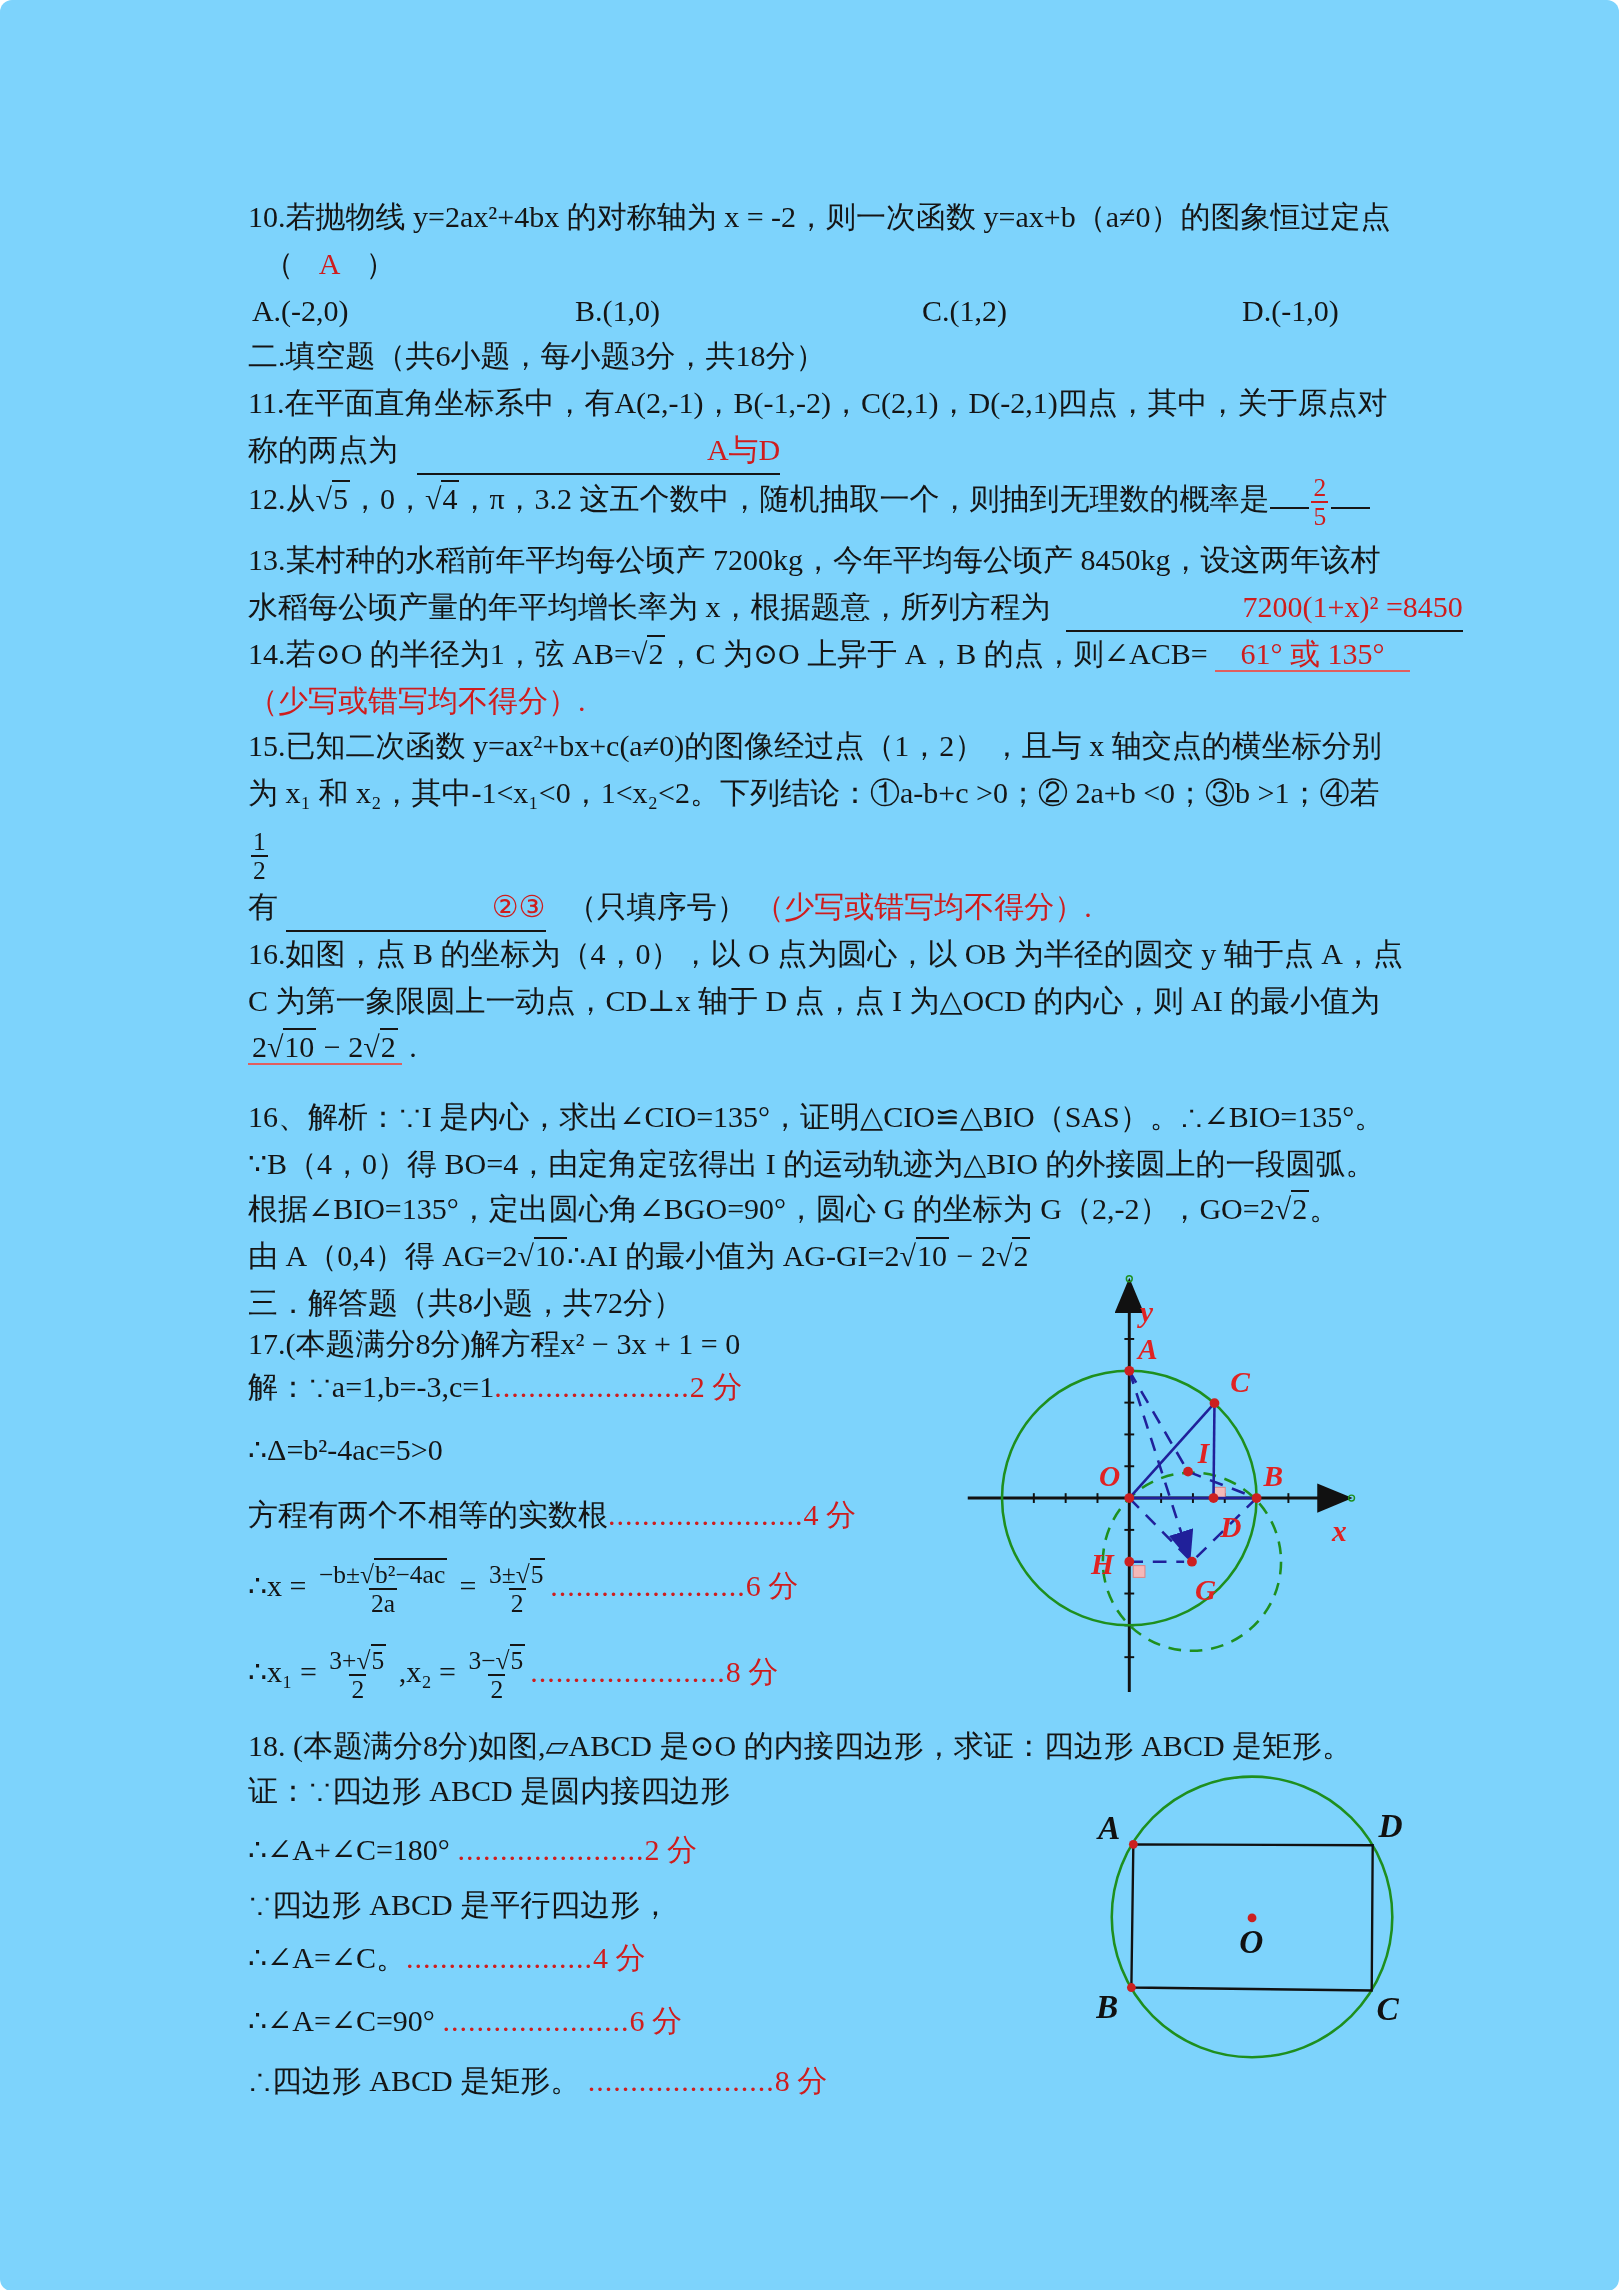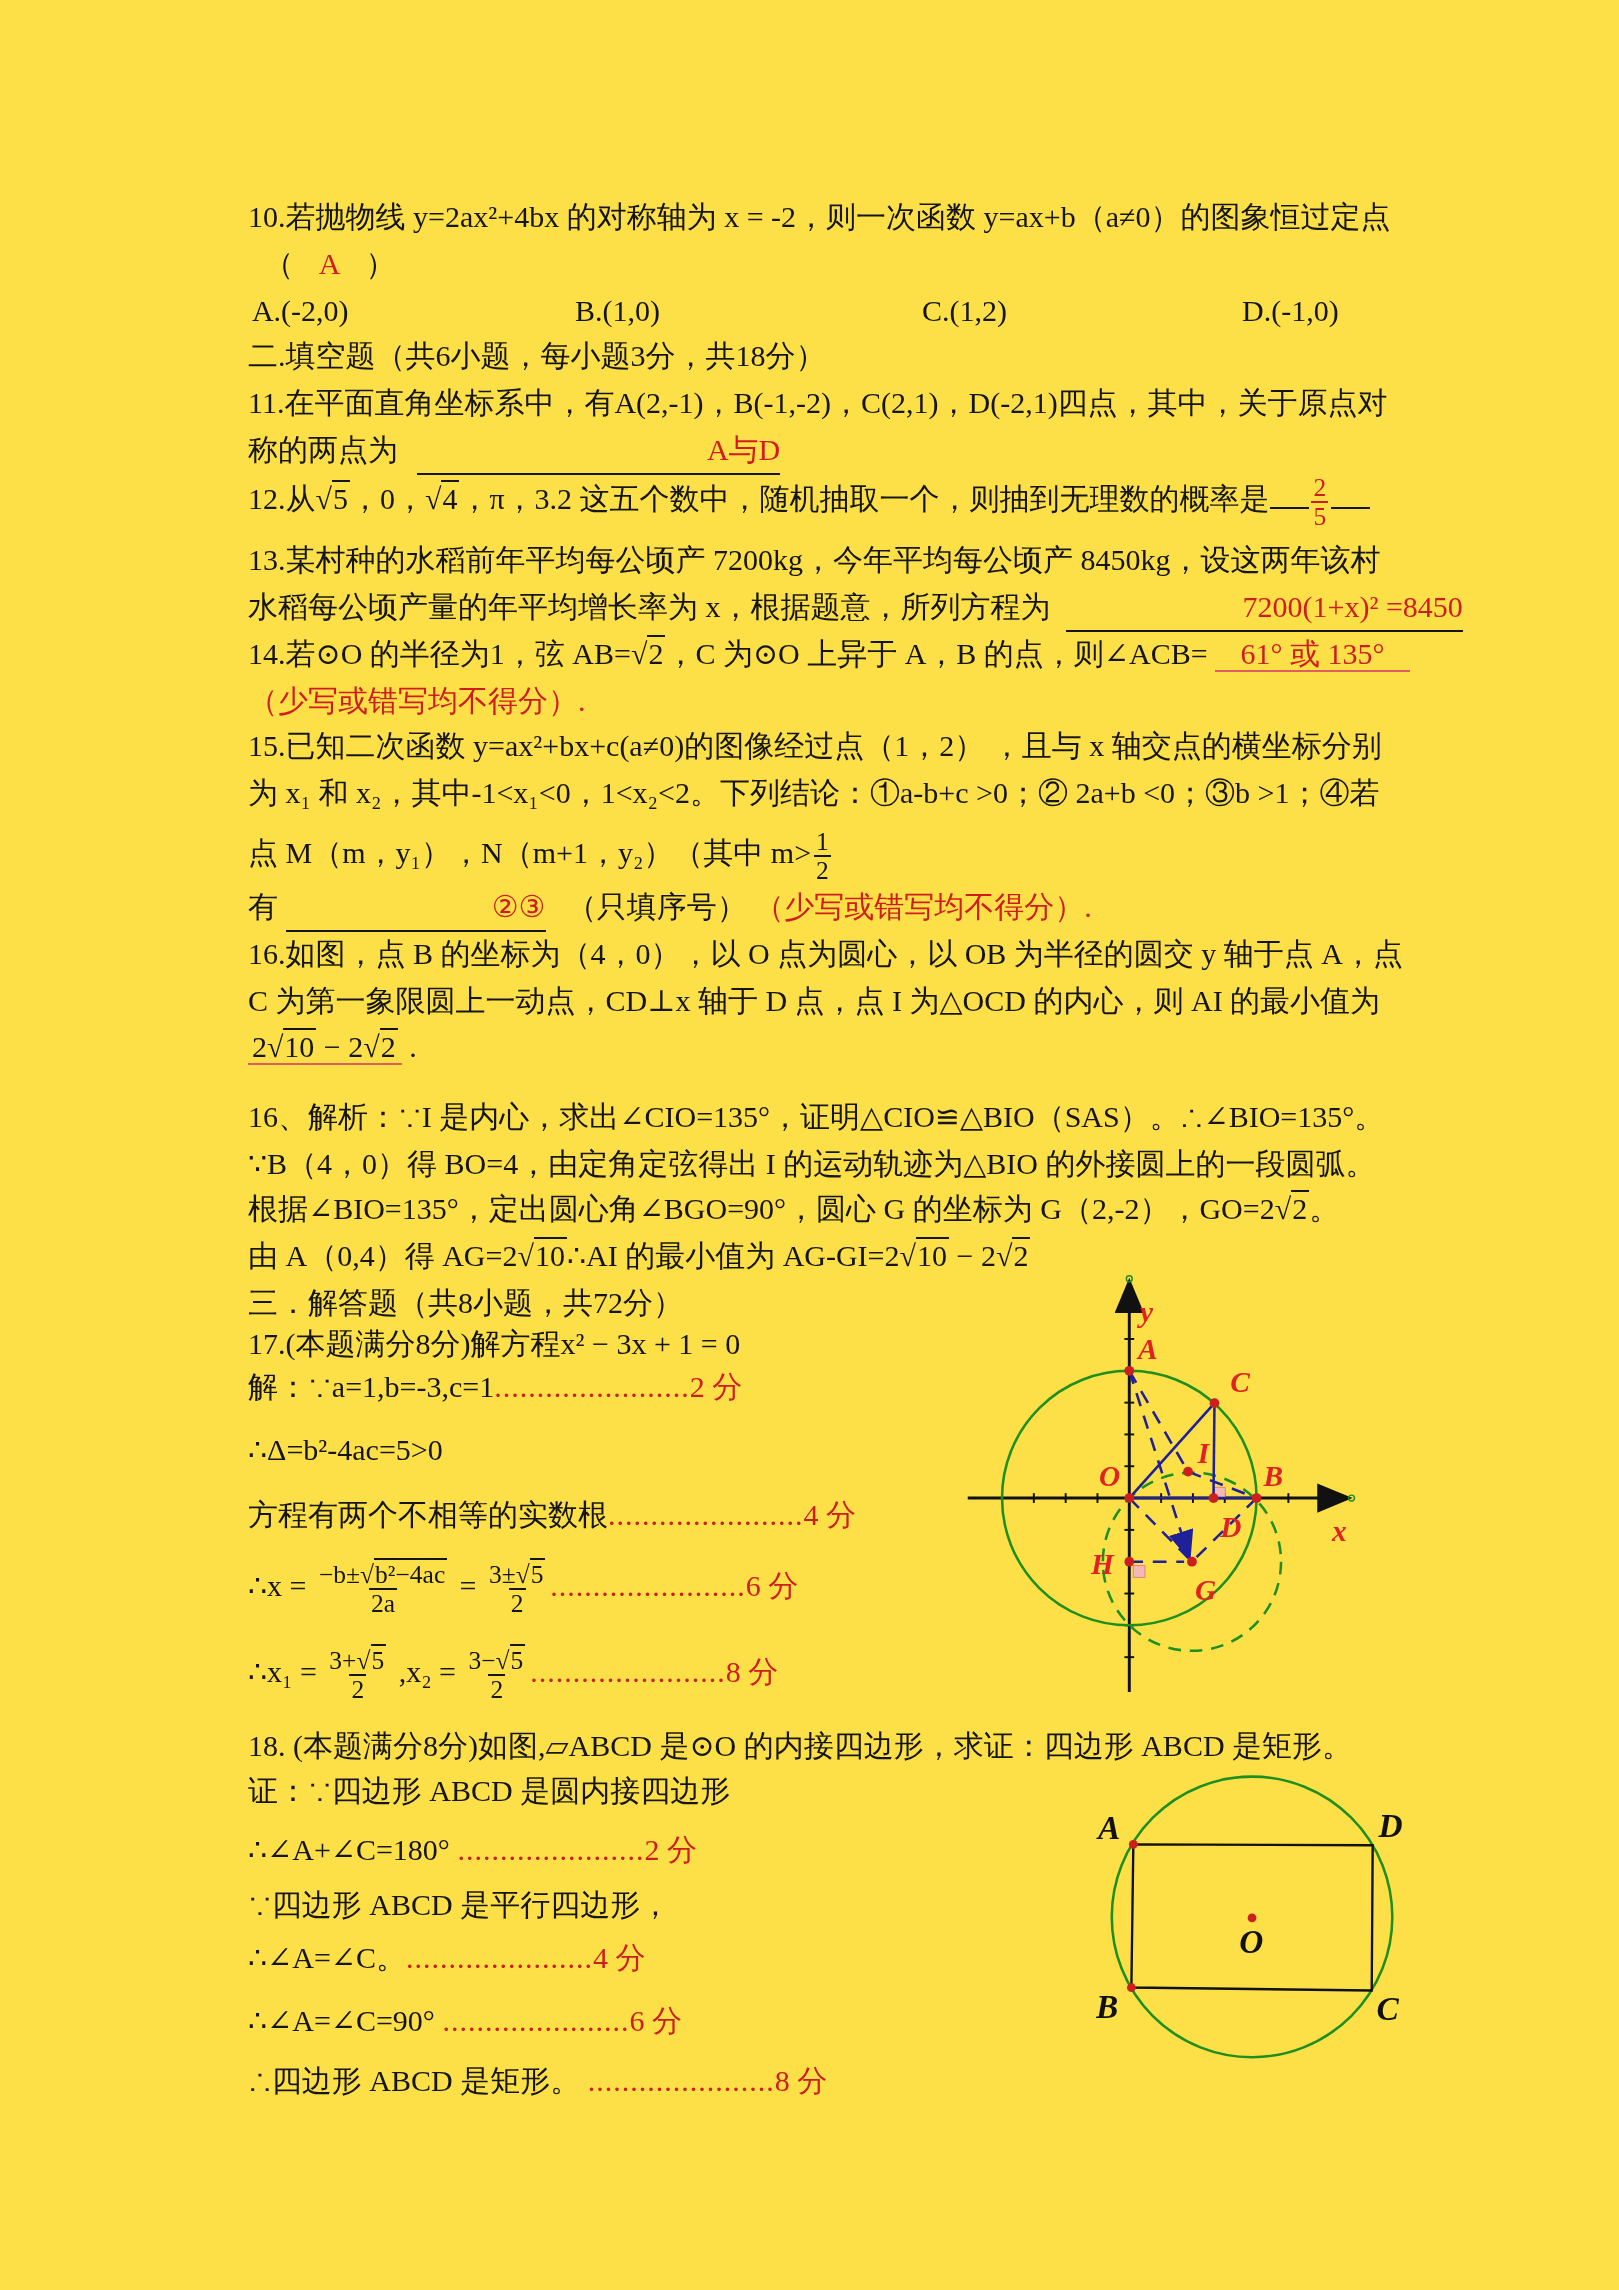--- a/index.html
+++ b/index.html
@@ -1,17 +1,17 @@
 <!DOCTYPE html>
 <html><head>
 <meta charset="utf-8">
 <style>
   html,body{margin:0;padding:0;background:#ffffff;}
-  .page{position:relative;width:1619px;height:2291px;background:#fde047;overflow:hidden;
-        font-family:"Liberation Serif","DejaVu Serif",serif;color:#151515;font-size:30px;}
+  .page{position:relative;width:1619px;height:2291px;background:#7dd3fc;overflow:hidden;
+        font-family:"Liberation Serif","DejaVu Serif",serif;color:#151515;font-size:30px;border-radius:12px;}
   .content{position:absolute;left:248px;top:0;width:1176px;}
   .ln{position:absolute;left:0;white-space:nowrap;line-height:46px;}
   .red{color:#cf1d1d;}
   .dots{color:#cf1d1d;letter-spacing:1px;}
   .score{color:#cf1d1d;}
   
   .blank{display:inline-block;border-bottom:2.5px solid #151515;text-align:right;}
   .ulred{border-bottom:2.5px solid #e05e5e;}
   .useg{display:inline-block;width:39px;border-bottom:2.5px solid #151515;}
   
@@ -68,21 +68,21 @@
 
     <div class="ln" style="top:631px">
       <span>14.若⊙O 的半径为1，弦 AB=</span><span class="rad">√<span class="rc">2</span></span><span>，C 为⊙O 上异于 A，B 的点，则∠ACB=</span>
       <span class="red ulred" style="padding:0 25.5px">61° 或 135°</span>
     </div>
     <div class="ln red" style="top:678px"><span>（少写或错写均不得分）.</span></div>
 
     <div class="ln" style="top:723px"><span>15.已知二次函数 y=ax²+bx+c(a≠0)的图像经过点（1，2） ，且与 x 轴交点的横坐标分别</span></div>
     <div class="ln" style="top:770px"><span>为 x₁ 和 x₂，其中-1&lt;x₁&lt;0，1&lt;x₂&lt;2。下列结论：①a-b+c &gt;0；② 2a+b &lt;0；③b &gt;1；④若</span></div>
     <div class="ln" style="top:823px;line-height:59px">
-      <span>点 M（m，y₁），N（m+1，y₂）（其中 m&gt;</span><span class="frac">
+      <span class="frac">
           <span class="num">1</span>
           <span class="den">2</span>
         </span>
     </div>
     <div class="ln" style="top:884px">
       <span>有</span>
       <span class="blank red" style="width:260px">②③</span>
       <span style="margin-left:13.7px">（只填序号）</span>
       <span class="red">（少写或错写均不得分）.</span>
     </div>

